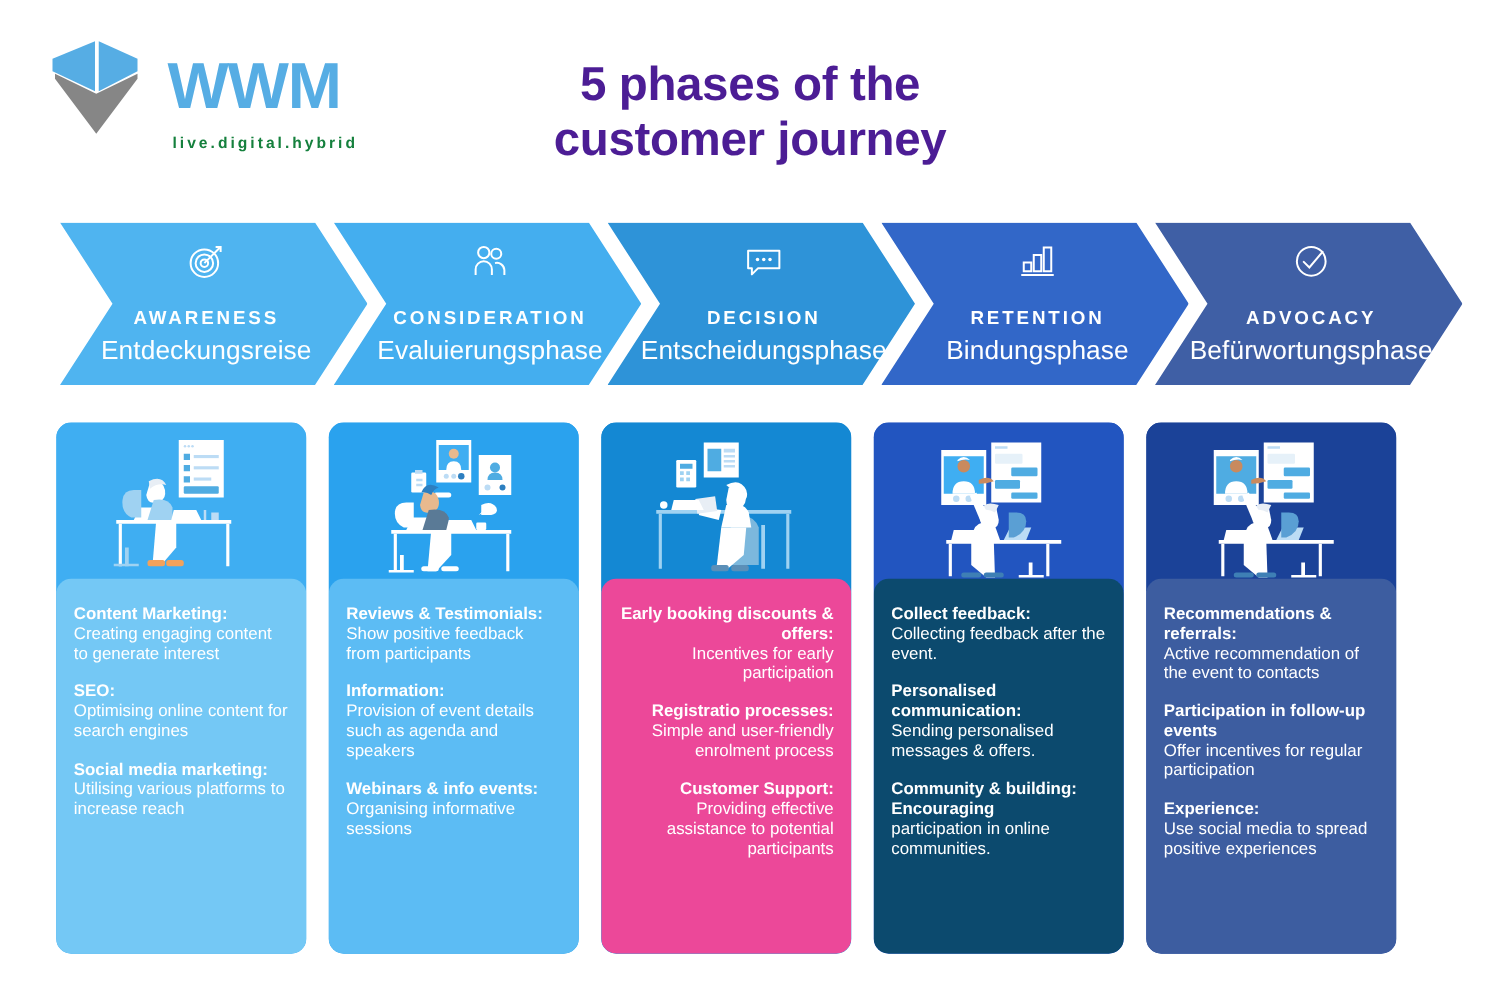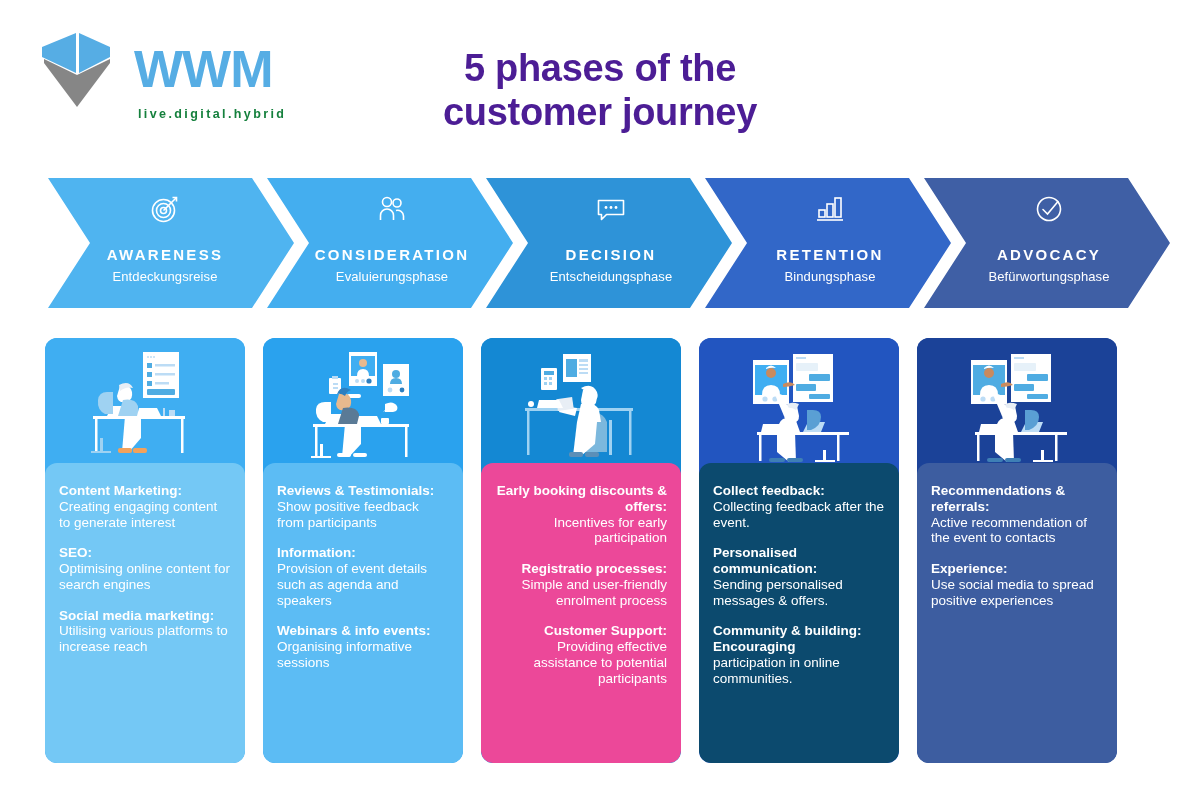--- a/index.html
+++ b/index.html
@@ -28,21 +28,21 @@
     font-size:38px; font-weight:bold; line-height:1.16; letter-spacing:-0.3px; }
 
   
   .chevrons { position:absolute; left:0; top:178px; width:1180px; height:130px; }
   .chev { position:absolute; top:0; height:130px; color:#ffffff; }
   .chev-bg { position:absolute; inset:0; }
   .chev-inner { position:absolute; inset:0; display:flex; flex-direction:column;
     align-items:center; justify-content:flex-start; padding-top:14px; }
   .chev-icon { width:34px; height:34px; display:block; }
   .chev-name { margin-top:20px; font-size:15px; font-weight:bold; letter-spacing:2.3px; }
-  .chev-sub { margin-top:6px; font-size:13px; font-weight:normal; letter-spacing:0.1px; }
+  .chev-sub { margin-top:6px; font-size:21px; font-weight:normal; letter-spacing:0.1px; }
 
   
   .cards { position:absolute; left:0; top:338px; width:1200px; height:430px; }
   .card { position:absolute; top:0; width:200px; height:425px;
     border-radius:12px; overflow:hidden; }
   .card-illus { position:absolute; left:0; top:0; width:200px; height:135px; }
   .card-panel { position:absolute; left:0; bottom:0; width:200px; height:300px;
     border-radius:12px; padding:20px 14px 14px 14px; }
   .blk { margin-bottom:15px; }
   .blk:last-child { margin-bottom:0; }
@@ -365,18 +365,22 @@
           <path d="M64 86 l20 0 l4 8 h-26 z" fill="#fff"></path>
           <rect x="124" y="112" width="3" height="11" fill="#fff"></rect>
           <rect x="116" y="122" width="20" height="2" fill="#fff"></rect>
         </svg></div>
       <div class="card-panel" style="background: rgb(61, 93, 160);">
         <div class="blk">
           <div class="blk-h">Recommendations &amp; referrals:</div>
           <div class="blk-b">Active recommendation of the event to contacts</div>
         </div>
         <div class="blk">
+          <div class="blk-h">Participation in follow-up events</div>
+          <div class="blk-b">Offer incentives for regular participation</div>
+        </div>
+        <div class="blk">
           <div class="blk-h">Experience:</div>
           <div class="blk-b">Use social media to spread positive experiences</div>
         </div>
       </div>
     </div>
   </div>
 
 </body></html>

